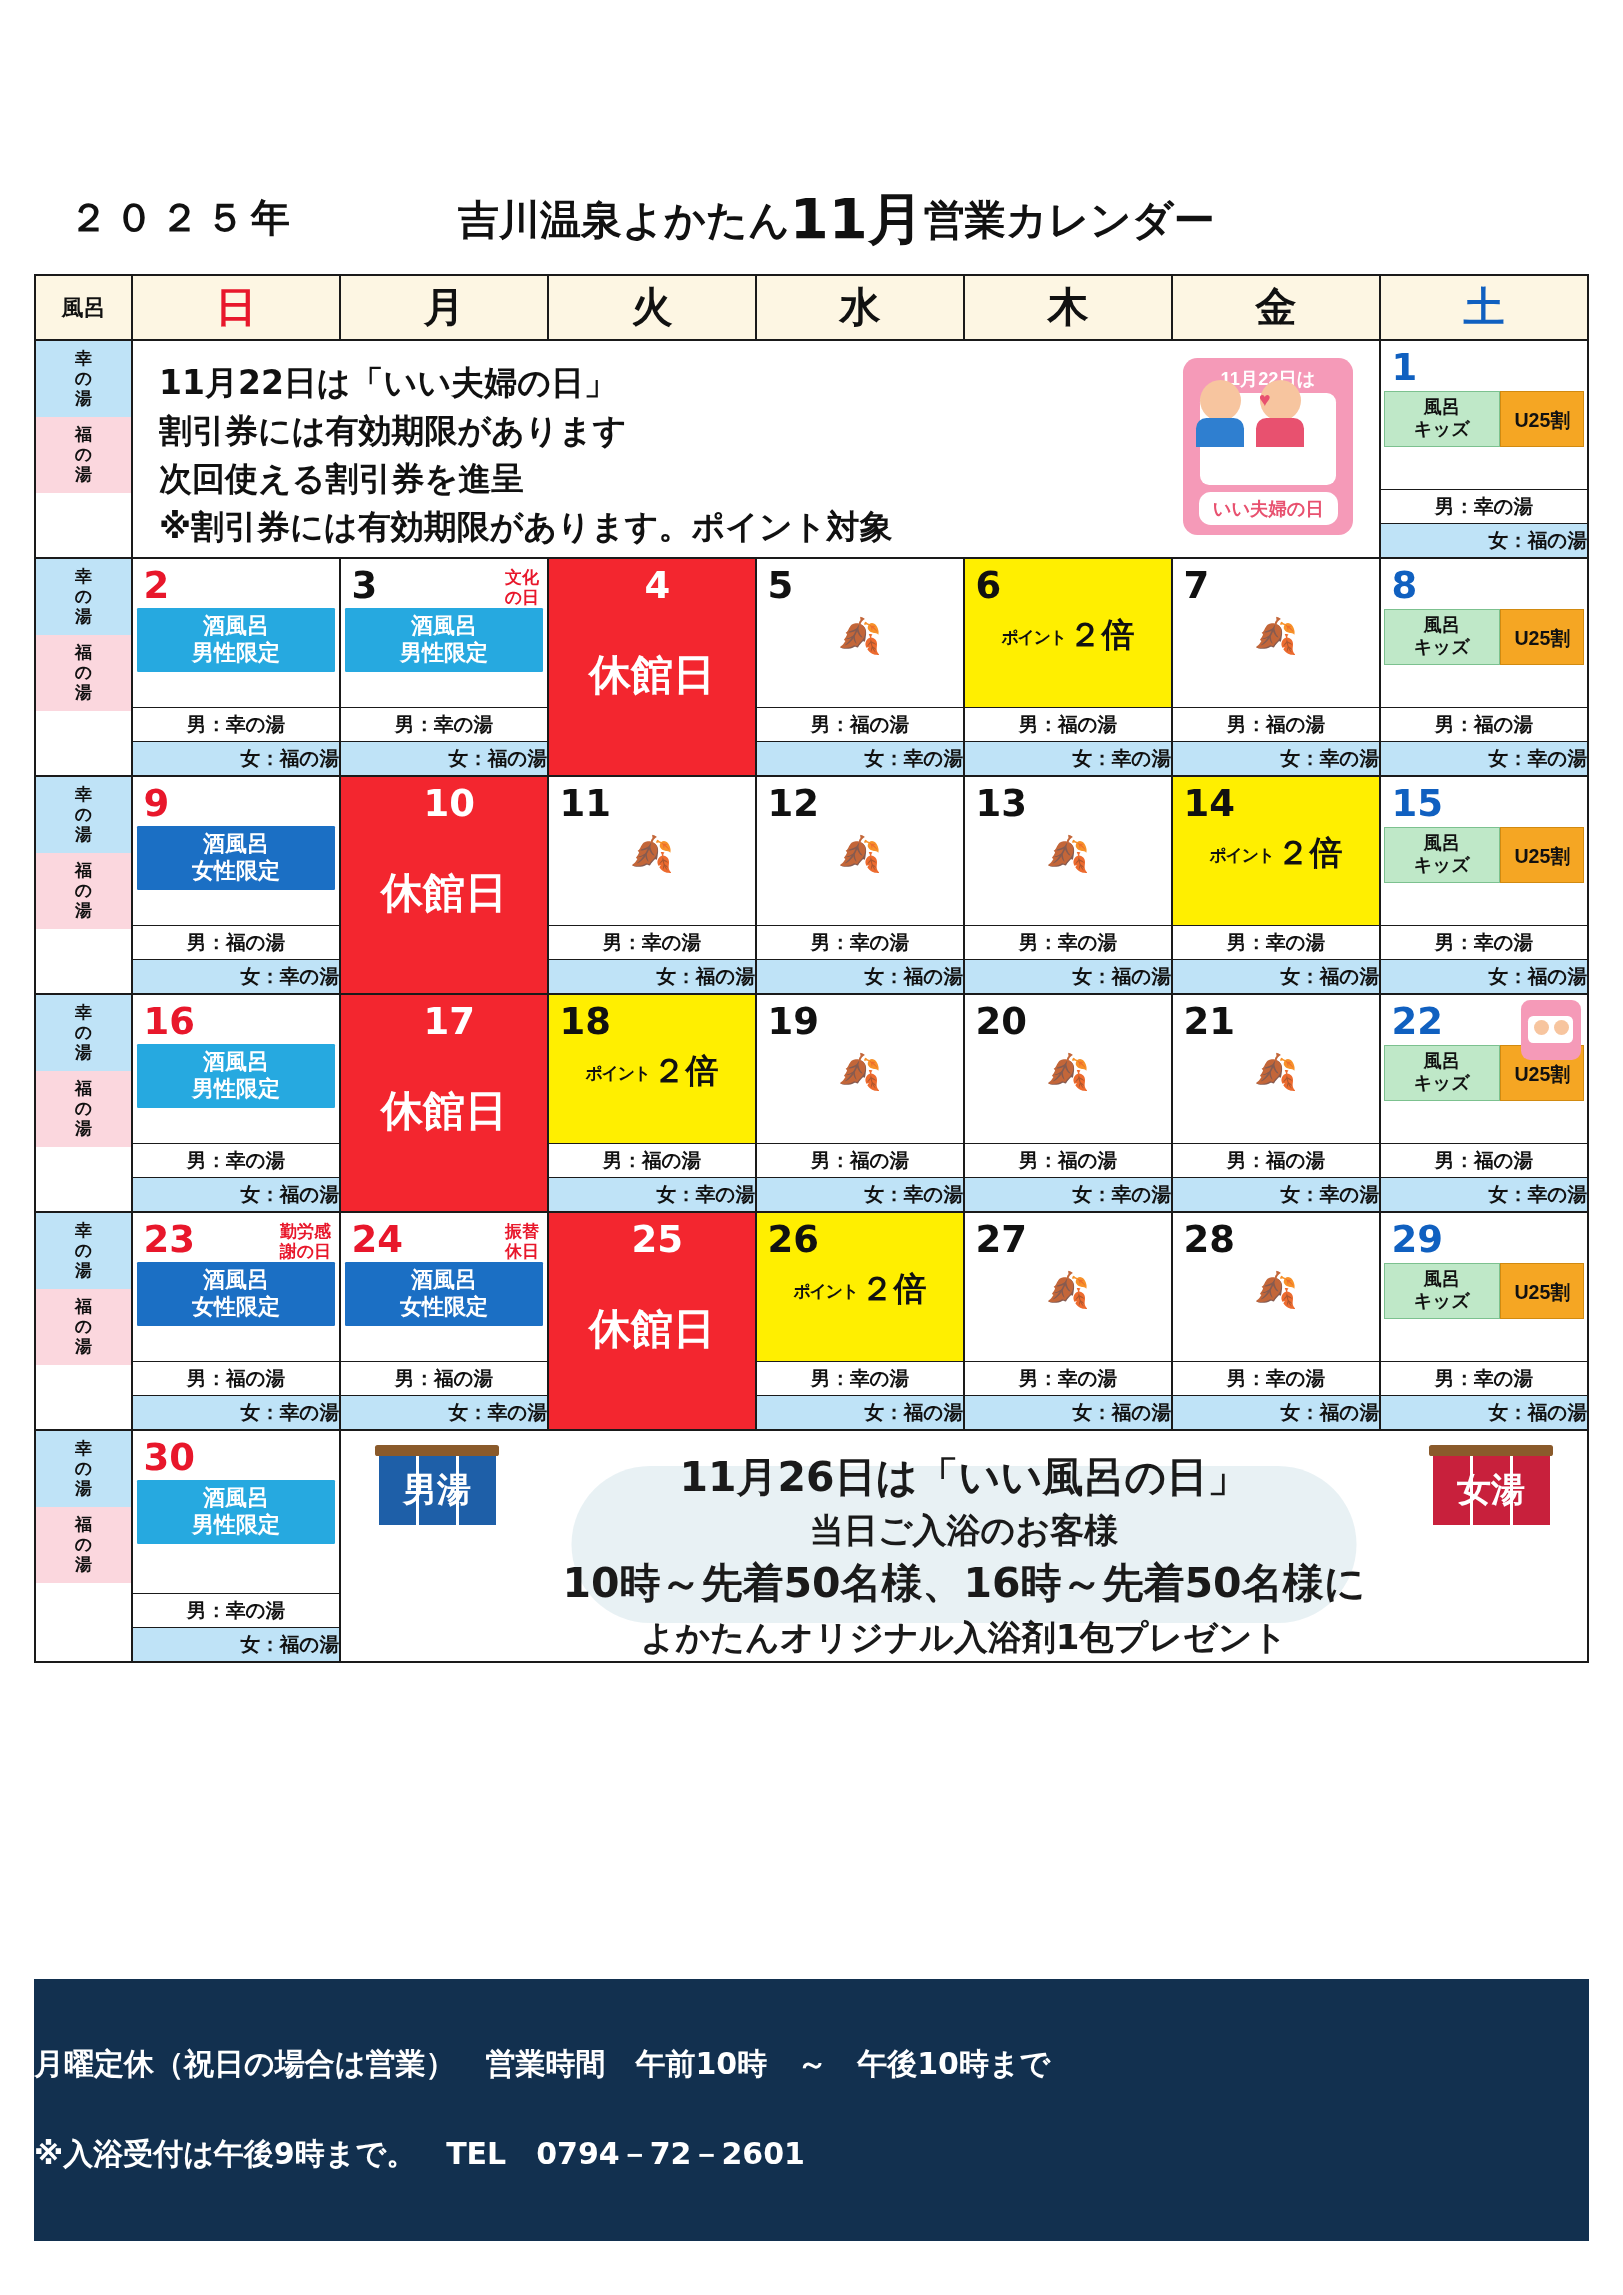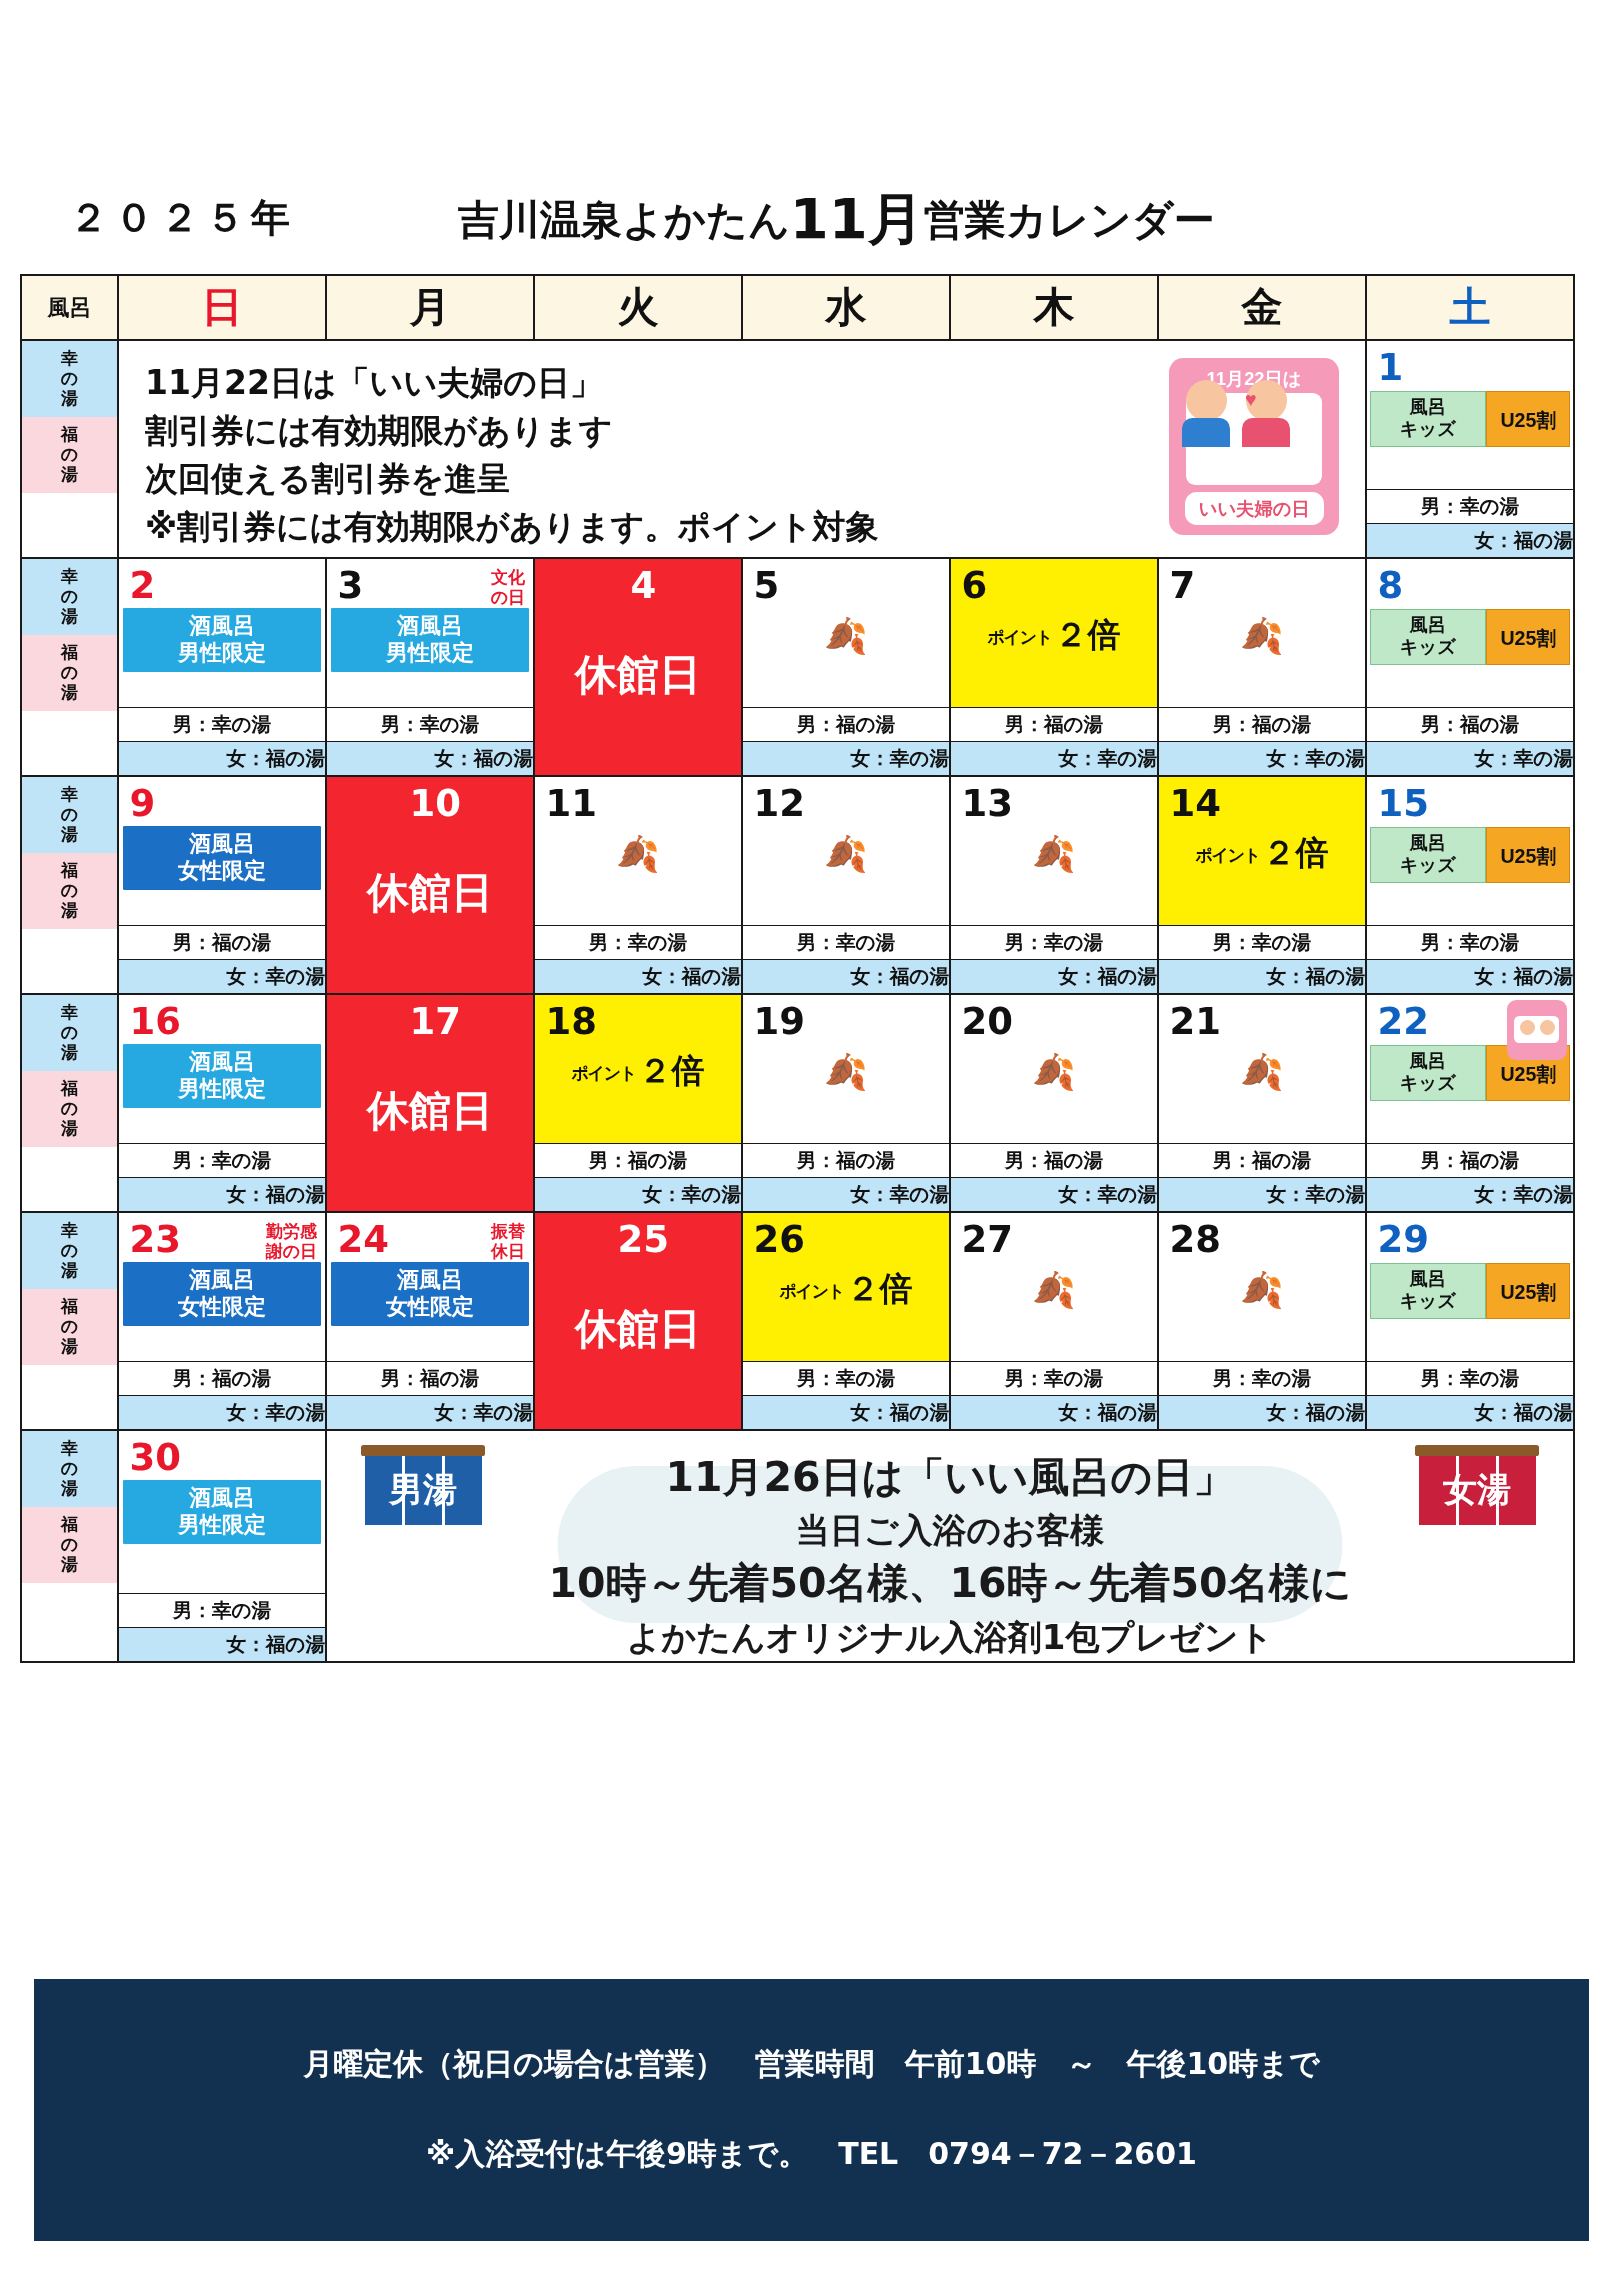--- a/index.html
+++ b/index.html
@@ -52,21 +52,21 @@
   }
   .header .title .month {
     font-size: 56px;
     font-weight: bold;
     vertical-align: -3.9px;
   }
 
   
   .cal {
     position: absolute;
-    left: 20px;
+    left: 34px;
     top: 274px;
     width: 1555px;
     border-collapse: collapse;
     table-layout: fixed;
   }
   .cal td, .cal th {
     border: 2px solid #1a1a1a;
     padding: 0;
     vertical-align: top;
   }
@@ -411,21 +411,21 @@
   .noren.women { right: 34px; }
 
   
   .footer {
     position: absolute;
     left: 34px;
     bottom: 54px;
     width: 1555px;
     background: #12304f;
     color: #ffffff;
-    text-align: center;
+    text-align: left;
     padding: 17px 0 19.6px;
     font-size: 30px;
     font-weight: bold;
     line-height: 1.5;
     white-space: pre-line;
     box-sizing: border-box;
     font-family: "DejaVu Sans", sans-serif;
   }
 </style>
 </head>

